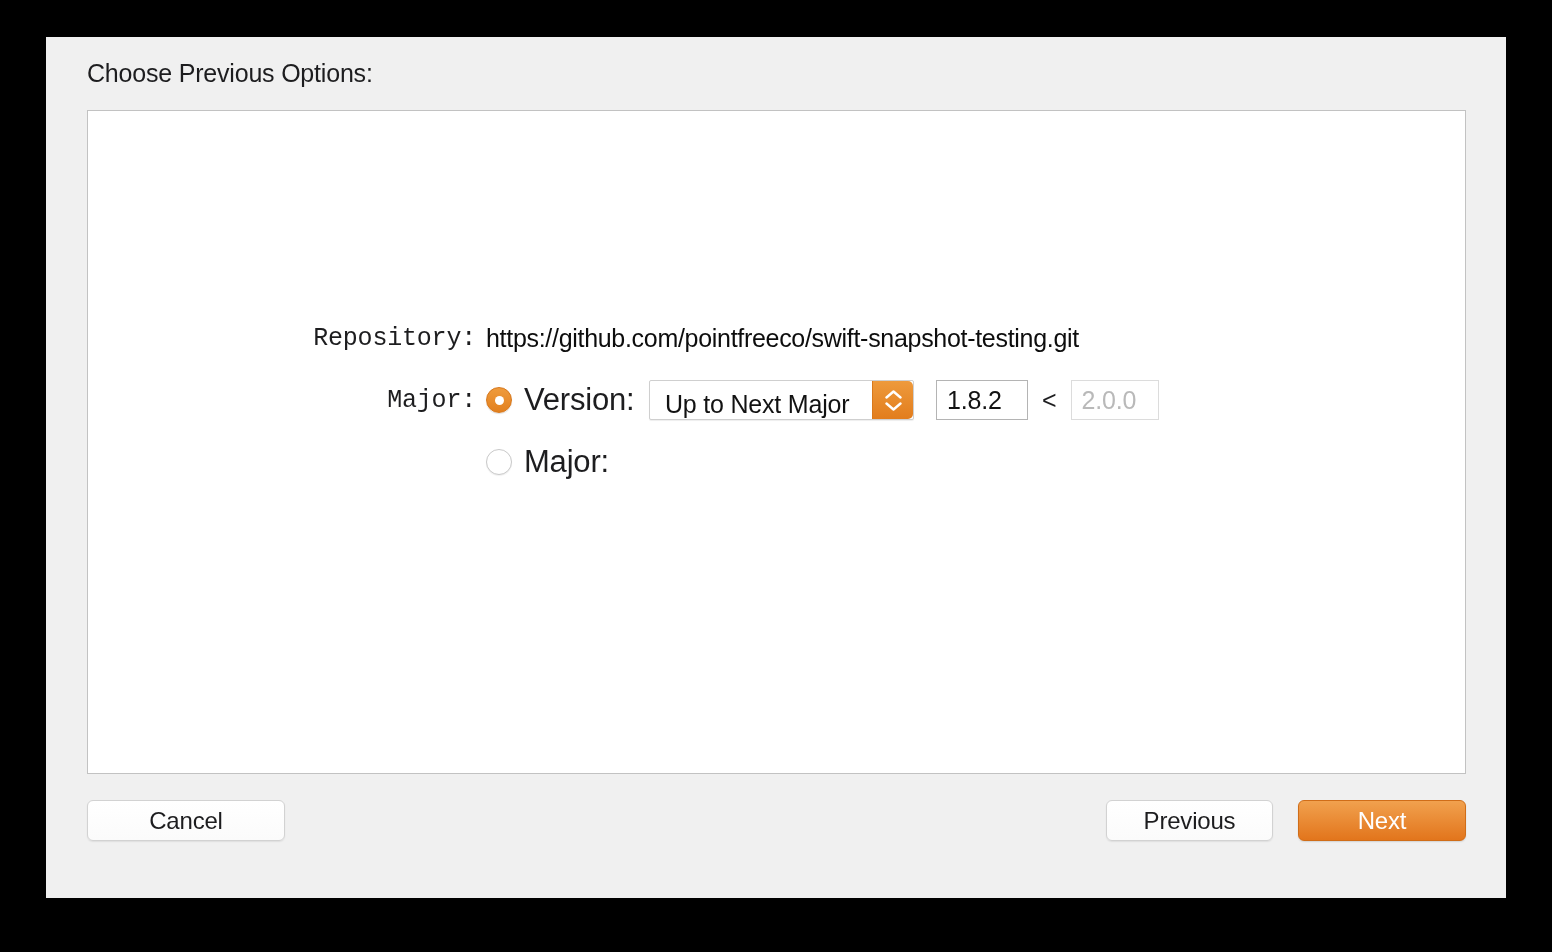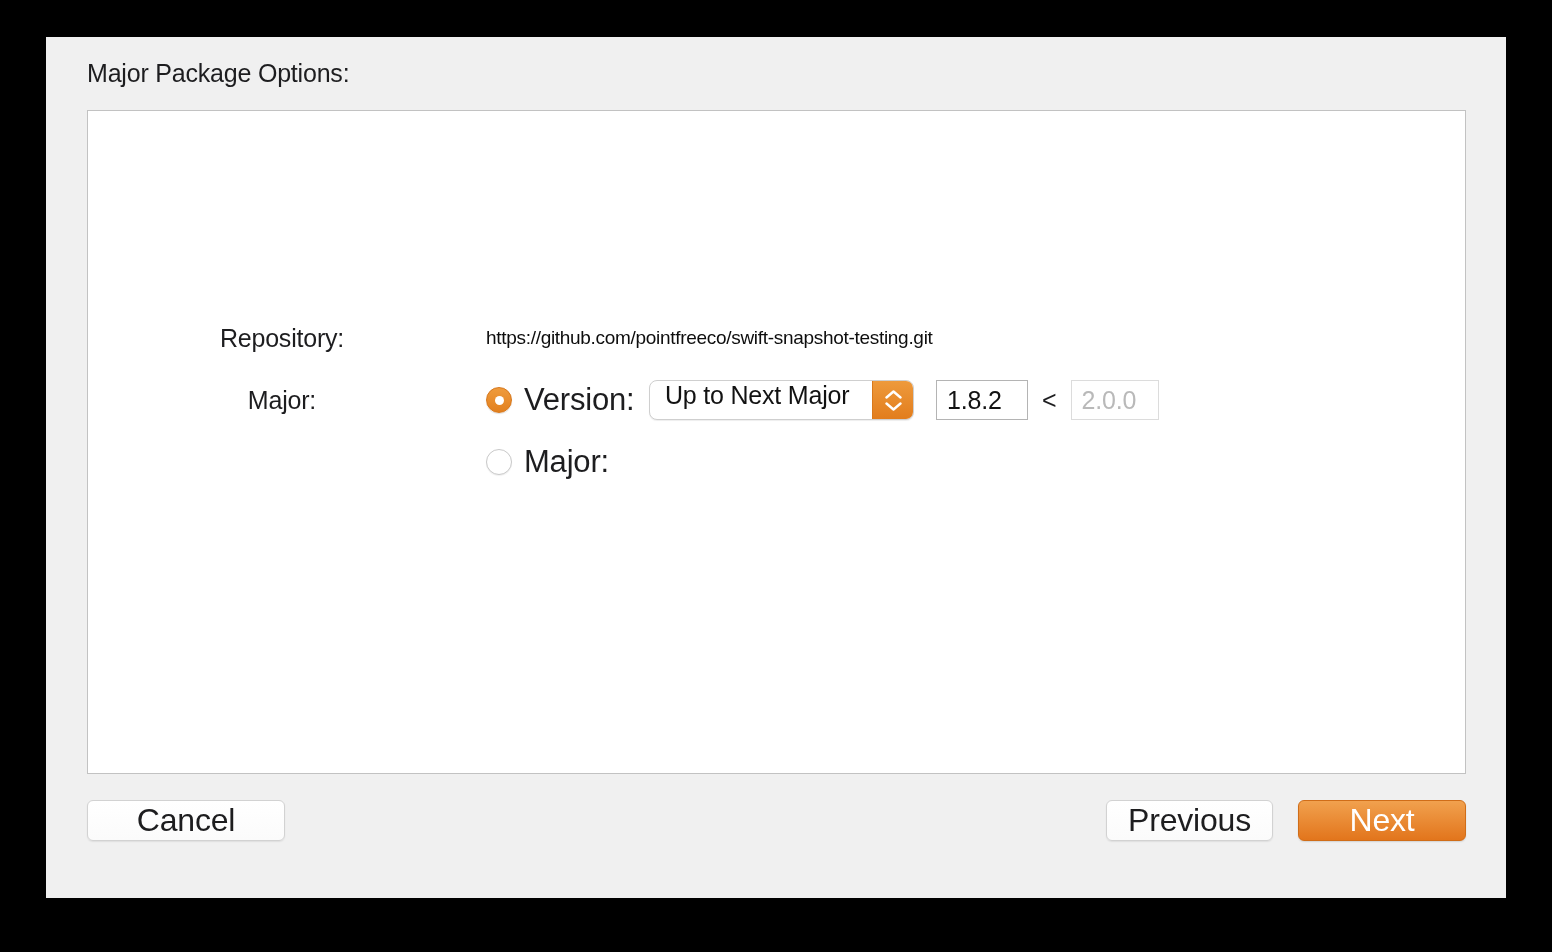--- a/index.html
+++ b/index.html
@@ -53,38 +53,39 @@
     top: 196px;
     width: 100%;
   }
   .form-row {
     display: flex;
     align-items: center;
     height: 62px;
   }
   .row-label {
     width: 398px;
-    text-align: center;
+    text-align: right;
     padding-right: 10px;
     font-size: 25px;
     color: #1d1d1f;
     letter-spacing: -0.2px;
     white-space: nowrap;
     flex: 0 0 auto;
+    font-family: Liberation Mono, monospace;
   }
   .row-field {
     display: flex;
     align-items: center;
     flex: 1 1 auto;
     min-width: 0;
   }
 
   
   #repository-value {
-    font-size: 19px;
+    font-size: 25px;
     color: #0d0d0d;
     letter-spacing: -0.3px;
     white-space: nowrap;
   }
 
   
   .radio {
     width: 26px;
     height: 26px;
     border-radius: 50%;
@@ -118,27 +119,27 @@
     letter-spacing: -0.2px;
     white-space: nowrap;
     width: 125px;
     flex: 0 0 auto;
   }
 
   
   #version-popup {
     position: relative;
     display: flex;
-    align-items: flex-start;
+    align-items: flex-end;
     height: 40px;
     width: 265px;
     flex: 0 0 auto;
     background: #ffffff;
     border: 1px solid #cfcfcf;
-    border-radius: 8px;
+    border-radius: 2px;
     box-shadow: 0 1px 1px rgba(0,0,0,0.07);
     overflow: hidden;
   }
   #version-popup-label {
     padding-left: 15px;
     font-size: 25px;
     color: #121212;
     letter-spacing: -0.2px;
     white-space: nowrap;
   }
@@ -186,21 +187,21 @@
   #commit-field { border-color: #cfcfcf; }
 
   
   .btn {
     position: absolute;
     height: 41px;
     border-radius: 6px;
     display: flex;
     align-items: center;
     justify-content: center;
-    font-size: 32px;
+    font-size: 24px;
     letter-spacing: -0.2px;
     white-space: nowrap;
   }
   .btn.plain {
     background: linear-gradient(180deg, #ffffff 0%, #fbfbfb 100%);
     border: 1px solid #d2d2d2;
     color: #1d1d1f;
     box-shadow: 0 1px 1.5px rgba(0,0,0,0.08);
   }
   .btn.accent {
@@ -211,21 +212,21 @@
   }
   #cancel-button   { left: 41px;  top: 763px; width: 198px; }
   #previous-button { left: 1060px; top: 763px; width: 167px; }
   #next-button     { left: 1252px; top: 763px; width: 168px; }
 </style>
 </head>
 <body>
 
 <div id="dialog">
 
-  <div id="sheet-title">Major Package Options:</div>
+  <div id="sheet-title">Choose Previous Options:</div>
 
   <div id="content-panel">
 
     <div id="form">
 
       <div class="form-row">
         <div class="row-label">Repository:</div>
         <div class="row-field">
           <div id="repository-value">https://github.com/pointfreeco/swift-snapshot-testing.git</div>
         </div>

